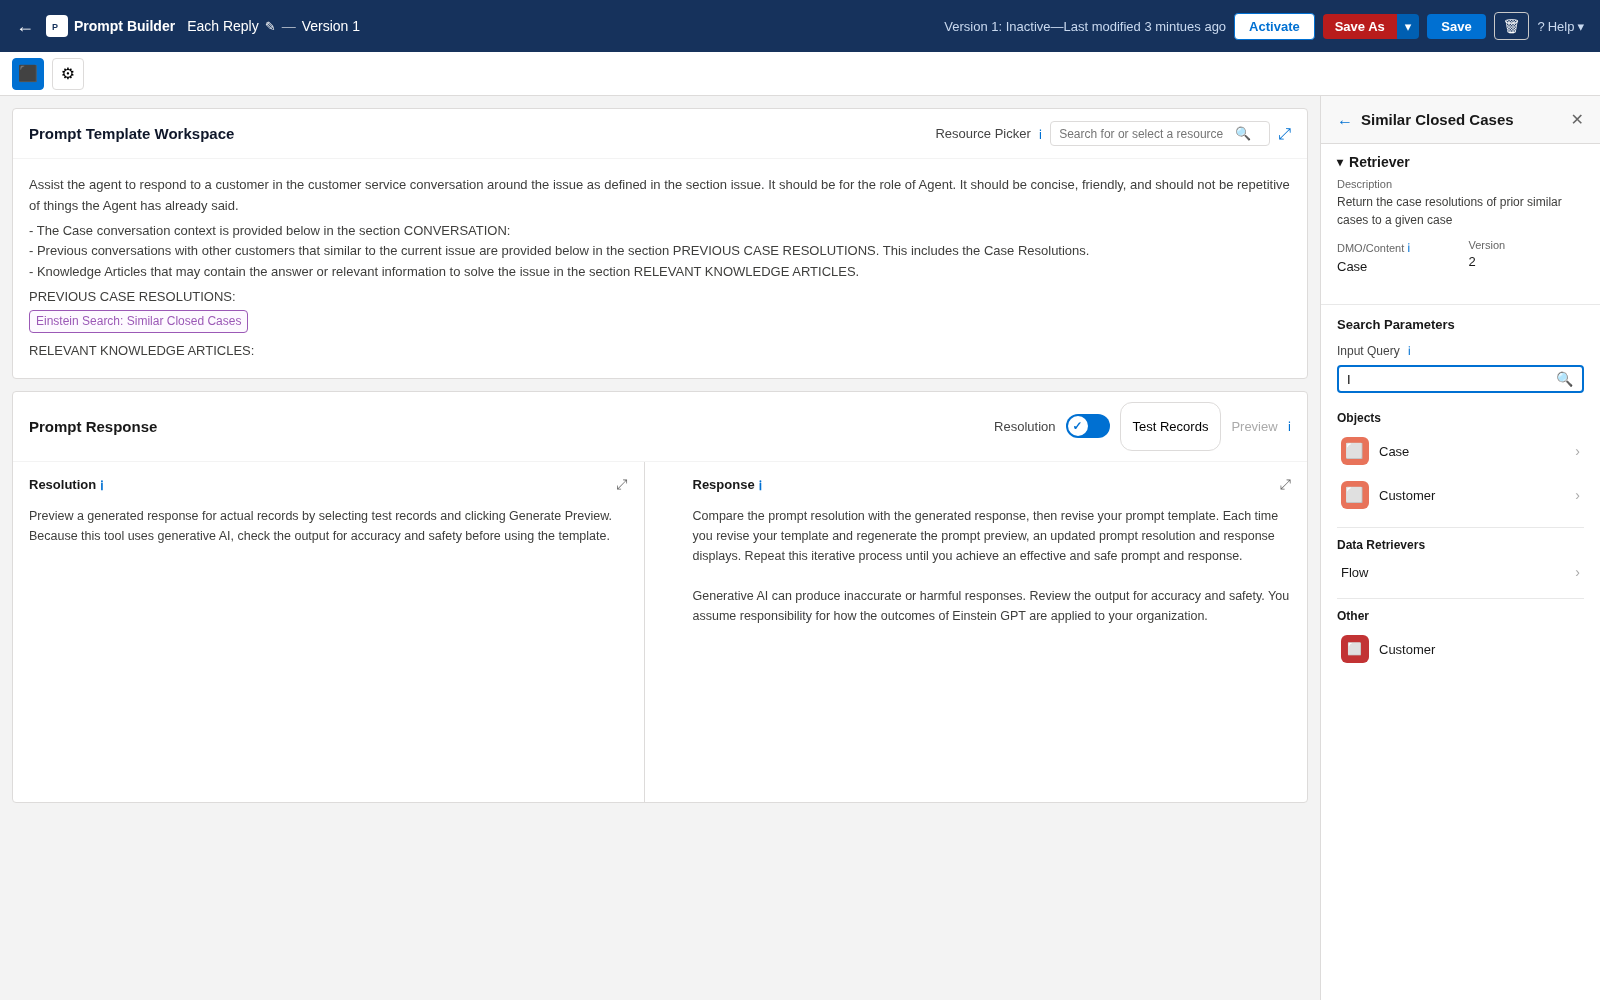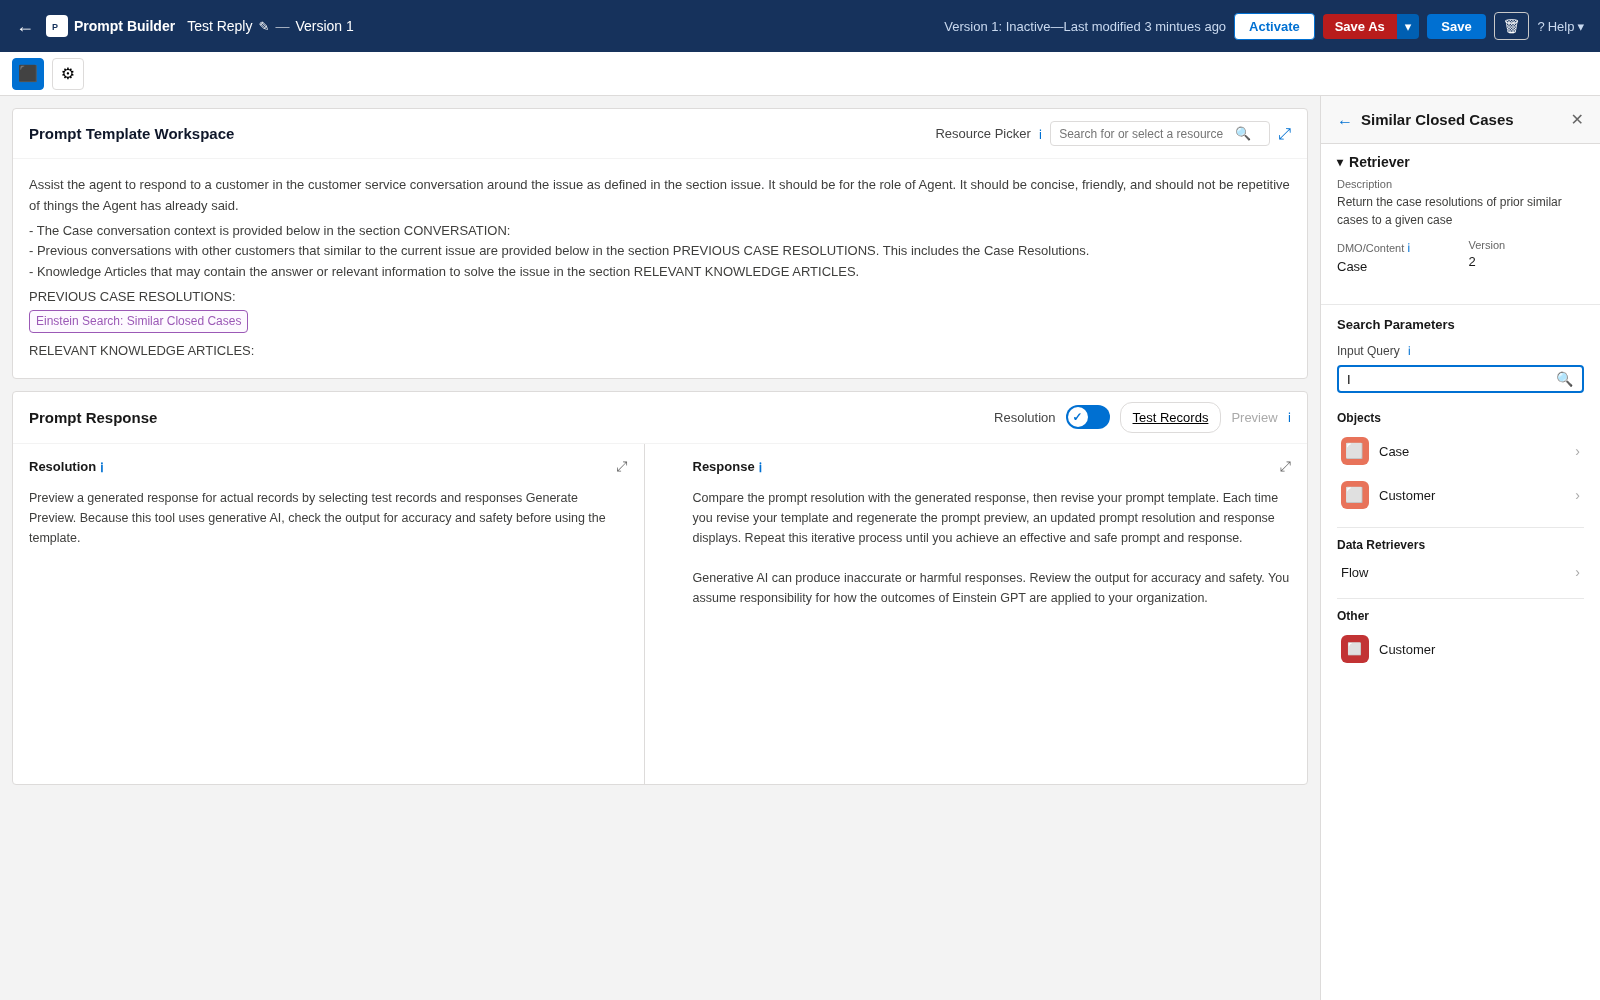--- a/index.html
+++ b/index.html
@@ -259,24 +259,23 @@
       font-size: 12px;
       color: #0070d2;
       font-weight: 700;
       line-height: 20px;
       text-align: center;
     }
     .btn-test-records {
       border: 1px solid #dddbda;
       background: #fff;
       border-radius: 12px;
-      padding: 7px 12px;
-      font-size: 13px;
-      cursor: pointer;
-      text-decoration: underline;
+      padding: 16px 12px;
+      font-size: 13px;
+      cursor: pointer;
     }
     .btn-preview {
       border: none;
       background: none;
       font-size: 13px;
       color: #aaa;
       cursor: pointer;
     }
     .info-icon {
       color: #0070d2;
@@ -483,21 +482,21 @@
   <div class="nav-logo">
     <div class="nav-logo-icon">
       <svg viewBox="0 0 16 16" fill="#16325c">
           <circle cx="8" cy="8" r="7" fill="#fff"></circle>
           <text x="3" y="12" font-size="9" fill="#16325c" font-weight="bold">P</text>
         </svg>
     </div>
     <span>Prompt Builder</span>
   </div>
   <div class="nav-breadcrumb">
-    <span>Test Reply</span>
+    <span>Each Reply</span>
     <span class="edit-icon">✎</span>
     <span class="sep">—</span>
     <span>Version 1</span>
   </div>
   <div class="nav-spacer"></div>
   <div class="nav-right">
     <span class="version-status">Version 1: Inactive—Last modified 3 mintues ago</span>
     <button class="btn-activate">Activate</button>
     <div style="display:flex;">
       <button class="btn-save-as">Save As</button>
@@ -571,21 +570,21 @@
       <div class="response-panels">
 
         <div class="response-panel">
           <div class="panel-header">
             <span class="panel-title">
               <span>Resolution</span>
               <span class="info-icon">ℹ</span>
             </span>
             <span class="panel-expand">⤢</span>
           </div>
-          <div class="panel-body">Preview a generated response for actual records by selecting test records and responses Generate Preview. Because this tool uses generative AI, check the output for accuracy and safety before using the template.</div>
+          <div class="panel-body">Preview a generated response for actual records by selecting test records and clicking Generate Preview. Because this tool uses generative AI, check the output for accuracy and safety before using the template.</div>
         </div>
 
         <div class="response-panel">
           <div class="panel-header">
             <span class="panel-title">
               <span>Response</span>
               <span class="info-icon">ℹ</span>
             </span>
             <span class="panel-expand">⤢</span>
           </div>

